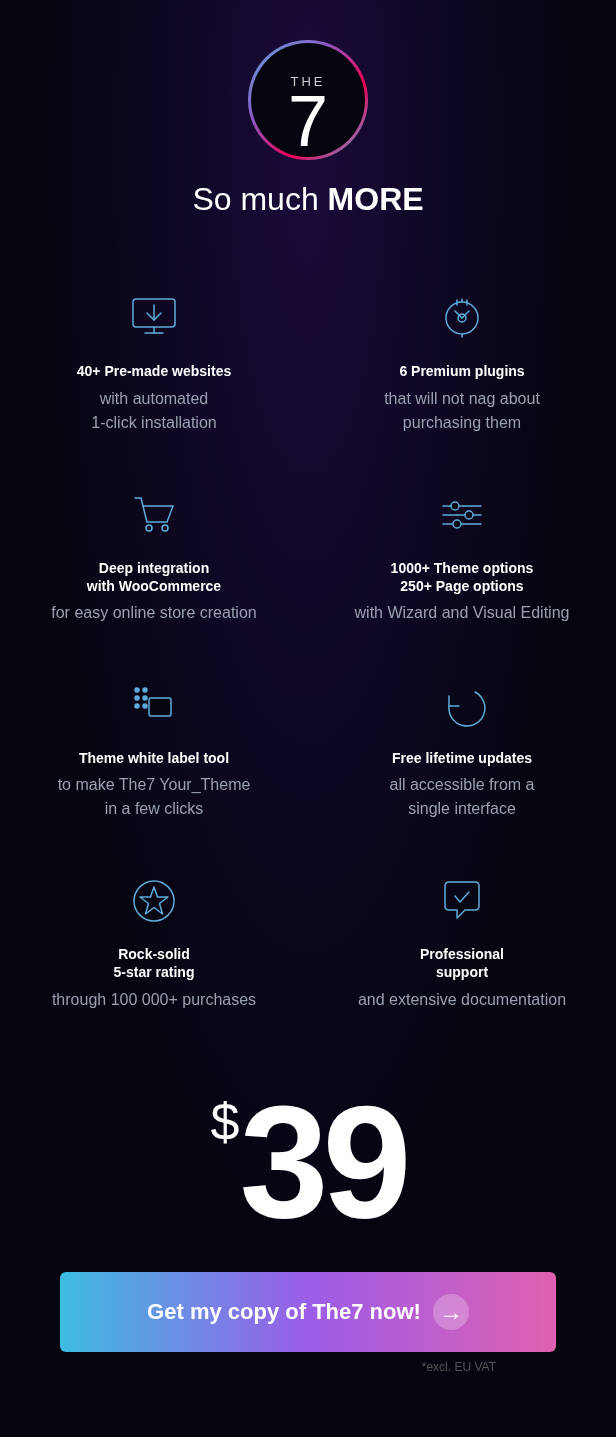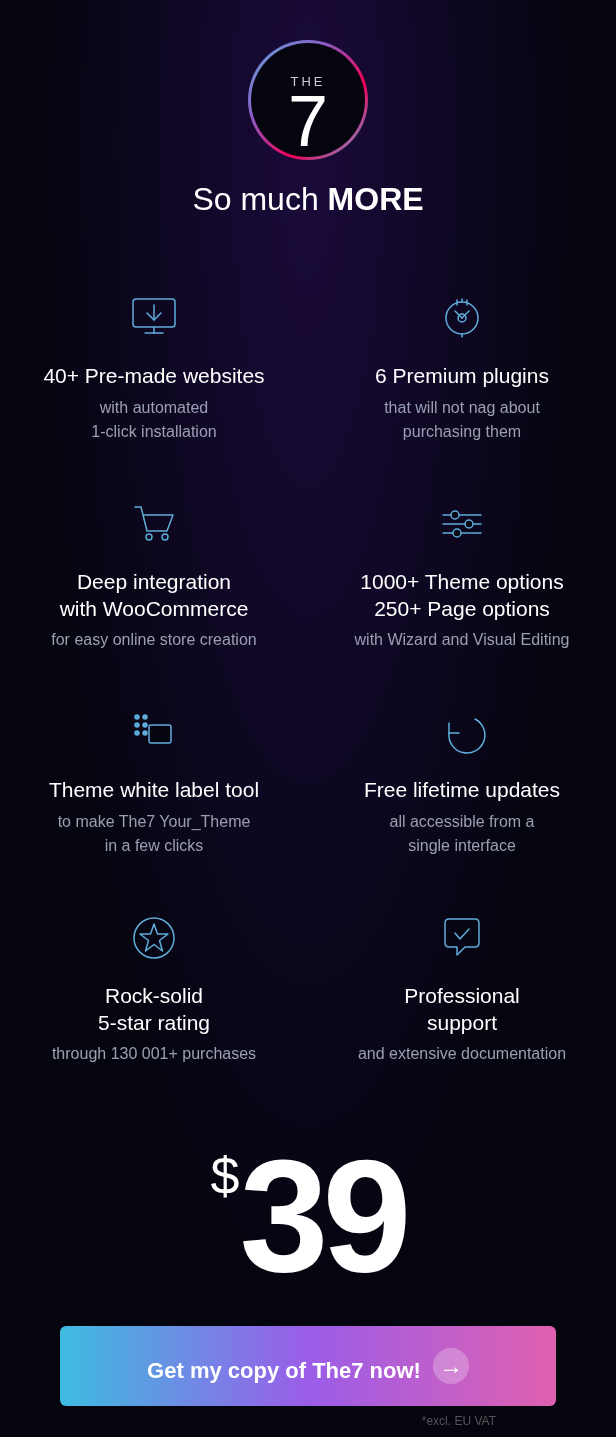--- a/index.html
+++ b/index.html
@@ -94,22 +94,22 @@
       align-items: center;
       justify-content: center;
     }
 
     .feature-icon svg {
       width: 54px;
       height: 54px;
     }
 
     .feature-title {
-      font-size: 21px;
-      font-weight: 400;
+      font-size: 14px;
+      font-weight: 700;
       color: #fff;
       line-height: 1.3;
       margin-bottom: 6px;
     }
 
     .feature-desc {
       font-size: 16px;
       color: #9aa0b0;
       line-height: 1.5;
     }
@@ -164,21 +164,21 @@
       padding: 22px 40px;
       background: linear-gradient(90deg, #3dbce0, #9b5de8, #e060b0);
       border-radius: 6px;
       font-size: 22px;
       font-weight: 600;
       color: #fff;
       text-decoration: none;
       cursor: pointer;
       border: none;
       display: flex;
-      align-items: flex-end;
+      align-items: center;
       justify-content: center;
       gap: 12px;
     }
 
     .cta-arrow {
       font-size: 24px;
       background: rgba(255,255,255,0.25);
       border-radius: 50%;
       width: 36px;
       height: 36px;
@@ -309,21 +309,21 @@
     </div>
 
     <div class="feature-cell">
       <div class="feature-icon">
         <svg viewBox="0 0 54 54" xmlns="http://www.w3.org/2000/svg">
           <circle class="icon-stroke icon-blue" cx="27" cy="27" r="20"></circle>
           <polygon class="icon-stroke icon-blue" points="27,13 30.5,23 41,23 32.5,29.5 35.5,40 27,33.5 18.5,40 21.5,29.5 13,23 23.5,23" style="fill:none"></polygon>
         </svg>
       </div>
       <div class="feature-title">Rock-solid<br>5-star rating</div>
-      <div class="feature-desc">through 130 001+ purchases</div>
+      <div class="feature-desc">through 100 000+ purchases</div>
     </div>
 
     <div class="feature-cell">
       <div class="feature-icon">
         <svg viewBox="0 0 54 54" xmlns="http://www.w3.org/2000/svg">
           <path class="icon-stroke icon-blue" d="M10 12 Q10 8 14 8 L40 8 Q44 8 44 12 L44 32 Q44 36 40 36 L30 36 L22 44 L22 36 L14 36 Q10 36 10 32 Z"></path>
           <polyline class="icon-stroke icon-blue" points="20,22 25,28 34,18"></polyline>
         </svg>
       </div>
       <div class="feature-title">Professional<br>support</div>

